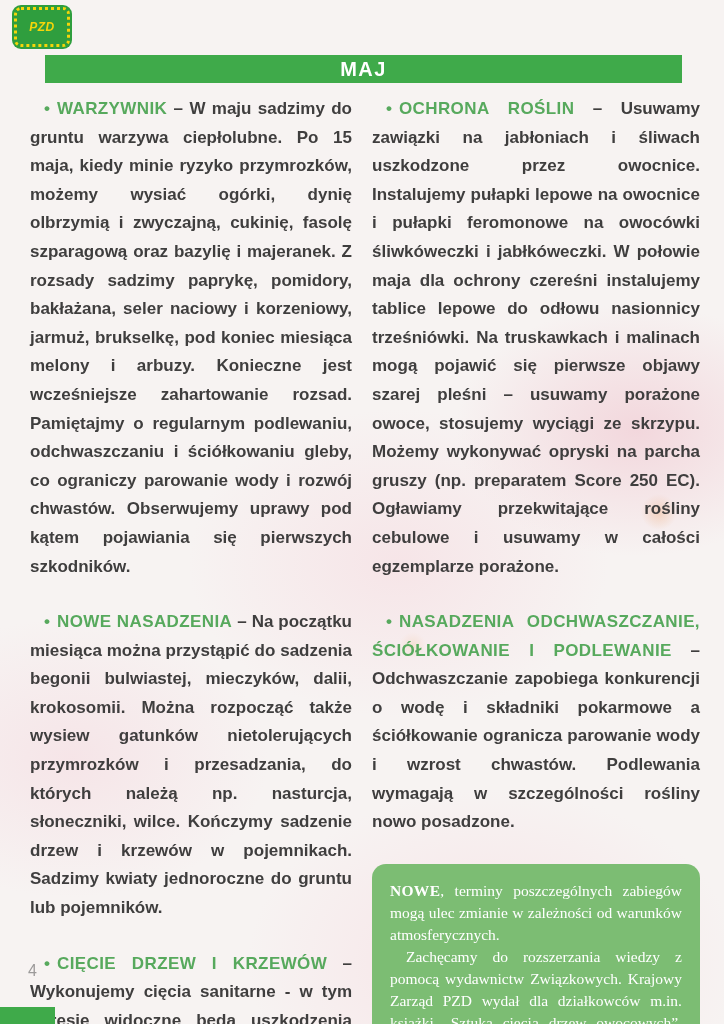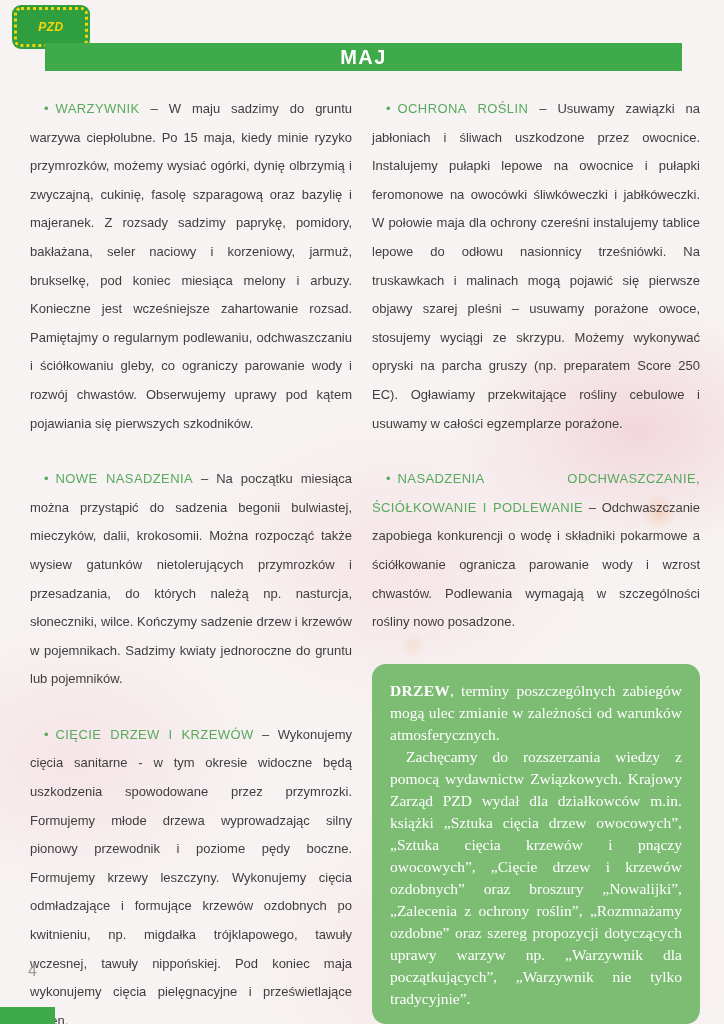--- a/index.html
+++ b/index.html
@@ -12,38 +12,38 @@
     background-image:
       radial-gradient(ellipse 260px 180px at 88% 42%, rgba(242,212,218,0.9), rgba(242,212,218,0) 70%),
       radial-gradient(ellipse 300px 220px at 55% 55%, rgba(246,224,228,0.75), rgba(246,224,228,0) 70%),
       radial-gradient(ellipse 280px 200px at 10% 74%, rgba(245,221,226,0.65), rgba(245,221,226,0) 70%),
       radial-gradient(ellipse 340px 240px at 68% 94%, rgba(247,224,228,0.85), rgba(247,224,228,0) 72%),
       radial-gradient(circle 18px at 91% 50%, rgba(238,176,120,0.5), rgba(238,176,120,0) 100%),
       radial-gradient(circle 13px at 57% 63%, rgba(240,190,140,0.35), rgba(240,190,140,0) 100%);
   }
 
   
-  .logo { position:absolute; left:12px; top:5px; width:40px; height:44px;
-          background:#2f9e3e; border-radius:9px;padding-left:38px; }
+  .logo { position:absolute; left:12px; top:5px; width:60px; height:44px;
+          background:#2f9e3e; border-radius:9px; }
   .logo-rays { position:absolute; inset:2px; border:3px dotted #f5d50a; border-radius:7px; }
   .logo-text { position:absolute; inset:0; display:flex; align-items:center; justify-content:center;
                color:#f5d50a; font-weight:bold; font-style:italic; font-size:12px; letter-spacing:0.5px; }
 
   
-  .month-bar { position:absolute; left:45px; top:43px; width:637px; height:28px;
+  .month-bar { position:absolute; left:45px; top:55px; width:637px; height:28px;
                background:#3faa4a; color:#ffffff; text-align:center;
                font-weight:bold; font-size:20px; line-height:28px; letter-spacing:1.5px; }
 
   
   .content { position:absolute; top:95px; left:30px; width:670px; display:flex; gap:20px; }
   .col-left  { width:322px; }
   .col-right { width:328px; }
 
-  .para { font-size:13px; line-height:28.6px; text-align:justify;
-          color:#3f3e3e; margin:0 0 27px 0; text-indent:14px; }
+  .para { font-size:17px; line-height:28.6px; text-align:justify;
+          color:#3f3e3e; margin:0 0 27px 0; text-indent:14px;font-weight:bold; }
   .bullet { color:#57a95d; margin-right:7px; }
   .section-heading { color:#57a95d; letter-spacing:0.4px; }
 
   
   .notice-box { background:#7cbd73; border-radius:14px; padding:16px 18px 14px 18px;
                 margin-top:12px; color:#ffffff;
                 font-family:"Liberation Serif","DejaVu Serif",serif;
                 font-size:15.5px; line-height:22px; }
   .notice-intro { text-align:justify; margin:0; }
   .notice-intro b { letter-spacing:0.3px; }
@@ -73,21 +73,21 @@
       <p class="para"><span class="bullet">•</span><span class="section-heading">WARZYWNIK</span> <span>– W maju sadzimy do gruntu warzywa ciepłolubne. Po 15 maja, kiedy minie ryzyko przymrozków, możemy wysiać ogórki, dynię olbrzymią i zwyczajną, cukinię, fasolę szparagową oraz bazylię i majeranek. Z rozsady sadzimy paprykę, pomidory, bakłażana, seler naciowy i korzeniowy, jarmuż, brukselkę, pod koniec miesiąca melony i arbuzy. Konieczne jest wcześniejsze zahartowanie rozsad. Pamiętajmy o regularnym podlewaniu, odchwaszczaniu i ściółkowaniu gleby, co ograniczy parowanie wody i rozwój chwastów. Obserwujemy uprawy pod kątem pojawiania się pierwszych szkodników.</span></p>
       <p class="para"><span class="bullet">•</span><span class="section-heading">NOWE NASADZENIA</span> <span>– Na początku miesiąca można przystąpić do sadzenia begonii bulwiastej, mieczyków, dalii, krokosomii. Można rozpocząć także wysiew gatunków nietolerujących przymrozków i przesadzania, do których należą np. nasturcja, słoneczniki, wilce. Kończymy sadzenie drzew i krzewów w pojemnikach. Sadzimy kwiaty jednoroczne do gruntu lub pojemników.</span></p>
       <p class="para"><span class="bullet">•</span><span class="section-heading">CIĘCIE DRZEW I KRZEWÓW</span> <span>– Wykonujemy cięcia sanitarne - w tym okresie widoczne będą uszkodzenia spowodowane przez przymrozki. Formujemy młode drzewa wyprowadzając silny pionowy przewodnik i poziome pędy boczne. Formujemy krzewy leszczyny. Wykonujemy cięcia odmładzające i formujące krzewów ozdobnych po kwitnieniu, np. migdałka trójklapowego, tawuły wczesnej, tawuły nippońskiej. Pod koniec maja wykonujemy cięcia pielęgnacyjne i prześwietlające sosen.</span></p>
     </div>
 
     <div class="col-right">
       <p class="para"><span class="bullet">•</span><span class="section-heading">OCHRONA ROŚLIN</span> <span>– Usuwamy zawiązki na jabłoniach i śliwach uszkodzone przez owocnice. Instalujemy pułapki lepowe na owocnice i pułapki feromonowe na owocówki śliwkóweczki i jabłkóweczki. W połowie maja dla ochrony czereśni instalujemy tablice lepowe do odłowu nasionnicy trześniówki. Na truskawkach i malinach mogą pojawić się pierwsze objawy szarej pleśni – usuwamy porażone owoce, stosujemy wyciągi ze skrzypu. Możemy wykonywać opryski na parcha gruszy (np. preparatem Score 250 EC). Ogławiamy przekwitające rośliny cebulowe i usuwamy w całości egzemplarze porażone.</span></p>
       <p class="para"><span class="bullet">•</span><span class="section-heading">NASADZENIA ODCHWASZCZANIE, ŚCIÓŁKOWANIE I PODLEWANIE</span> <span>– Odchwaszczanie zapobiega konkurencji o wodę i składniki pokarmowe a ściółkowanie ogranicza parowanie wody i wzrost chwastów. Podlewania wymagają w szczególności rośliny nowo posadzone.</span></p>
 
       <div class="notice-box">
-        <p class="notice-intro"><b>DRZEW</b><span>, terminy poszczególnych zabiegów mogą ulec zmianie w zależności od warunków atmosferycznych.</span></p>
+        <p class="notice-intro"><b>NOWE</b><span>, terminy poszczególnych zabiegów mogą ulec zmianie w zależności od warunków atmosferycznych.</span></p>
         <p class="notice-body">Zachęcamy do rozszerzania wiedzy z pomocą wydawnictw Związkowych. Krajowy Zarząd PZD wydał dla działkowców m.in. książki „Sztuka cięcia drzew owocowych”, „Sztuka cięcia krzewów i pnączy owocowych”, „Cięcie drzew i krzewów ozdobnych” oraz broszury „Nowalijki”, „Zalecenia z ochrony roślin”, „Rozmnażamy ozdobne” oraz szereg propozycji dotyczących uprawy warzyw np. „Warzywnik dla początkujących”, „Warzywnik nie tylko tradycyjnie”.</p>
 
       </div>
     </div>
 
   </div>
 
   <div class="page-number">4</div>
   <div class="footer-bar"></div>
 

